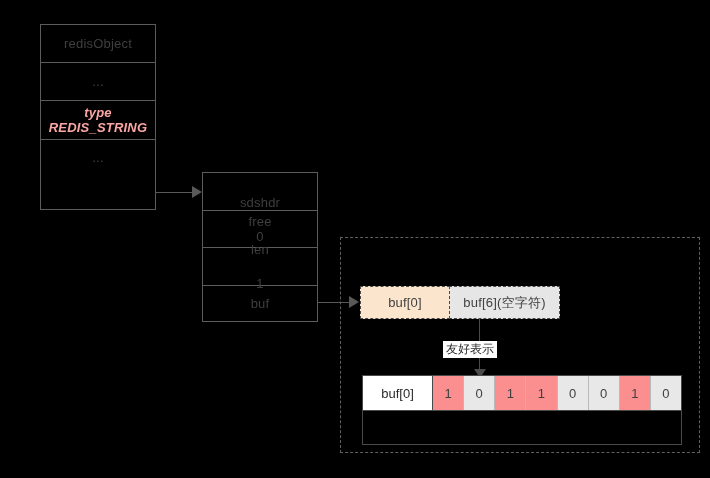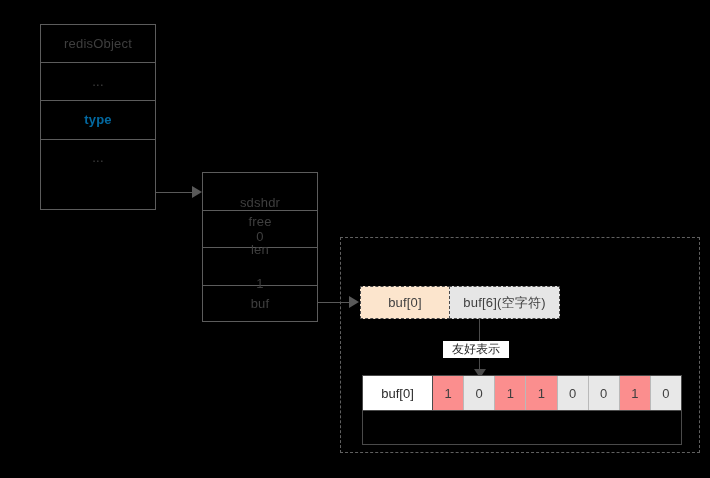--- a/index.html
+++ b/index.html
@@ -35,21 +35,21 @@
     display: flex;
     flex-direction: column;
     align-items: center;
     justify-content: center;
     text-align: center;
     font-size: 13px;
     line-height: 1.18;
     letter-spacing: 0.2px;
   }
   .struct-row:last-child { border-bottom: none; }
-  .struct-row.red { color: #0369a1; font-weight: bold; }
+  .struct-row.red { color: #fca5a5; font-weight: bold; font-style: italic; }
   .struct-row .sub { display: block; }
 
   
   #redis-object { left: 25px; top: 24px; width: 116px; height: 186px; }
   #ro-r0 { height: 38px; }
   #ro-r1 { height: 38px; }
   #ro-r2 { height: 39px; }
   #ro-r3 { height: 35px; }
   #ro-r4 { height: 34px; }
 
@@ -104,21 +104,21 @@
     border-left: 6px solid transparent;
     border-right: 6px solid transparent;
     border-top: 9px solid #4a4a4a;
   }
   #friendly-label {
     position: absolute;
     left: 428px; top: 341px;
     background: #ffffff;
     color: #2b2b2b;
     font-size: 12px;
-    padding: 1px 9px;
+    padding: 1px 3px;
     line-height: 1.25;
     white-space: nowrap;
   }
 
   
   #bit-table {
     position: absolute;
     left: 347px; top: 375px;
     width: 320px; height: 70px;
     border: 1px solid #4a4a4a;
@@ -194,20 +194,21 @@
 
   <div class="struct-box" id="redis-object">
     <div class="struct-row" id="ro-r0">
       <span>redisObject</span>
     </div>
     <div class="struct-row" id="ro-r1">
       <span>...</span>
     </div>
     <div class="struct-row red" id="ro-r2">
       <span>type</span>
+      <span class="sub">REDIS_STRING</span>
     </div>
     <div class="struct-row" id="ro-r3">
       <span>...</span>
     </div>
   </div>
 
   <div class="conn-line" id="ptr-line"></div>
   <div class="conn-head" id="ptr-head"></div>
 
   <div class="struct-box" id="sdshdr-box">

